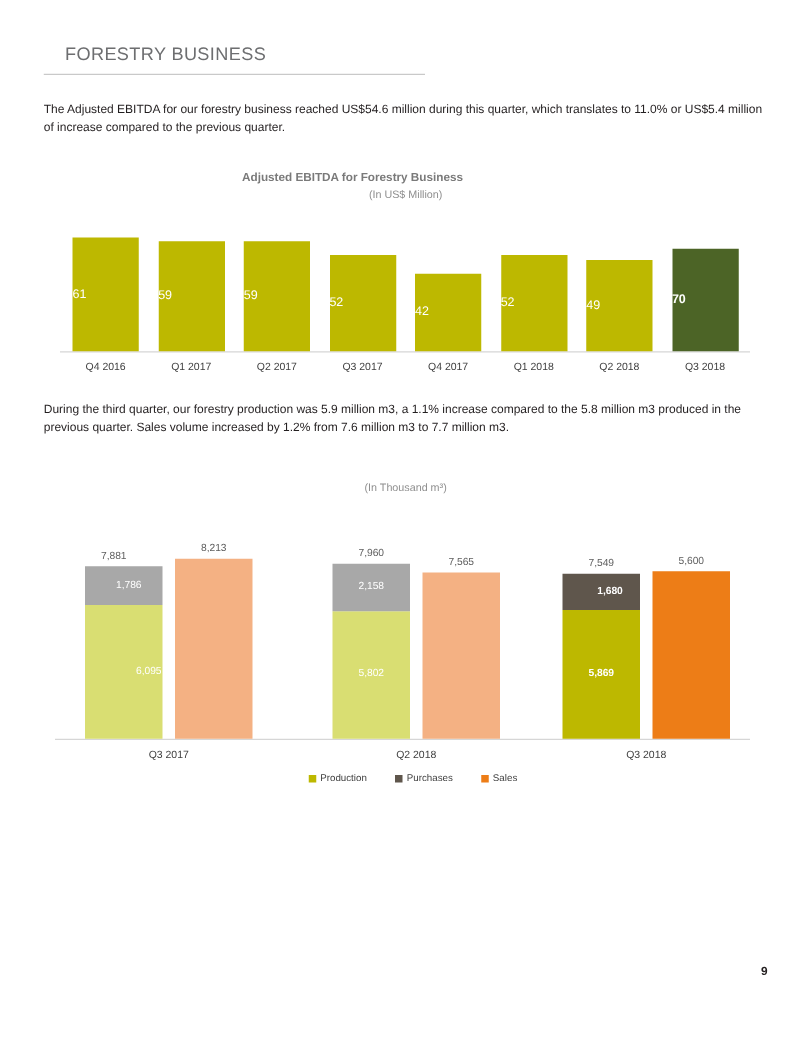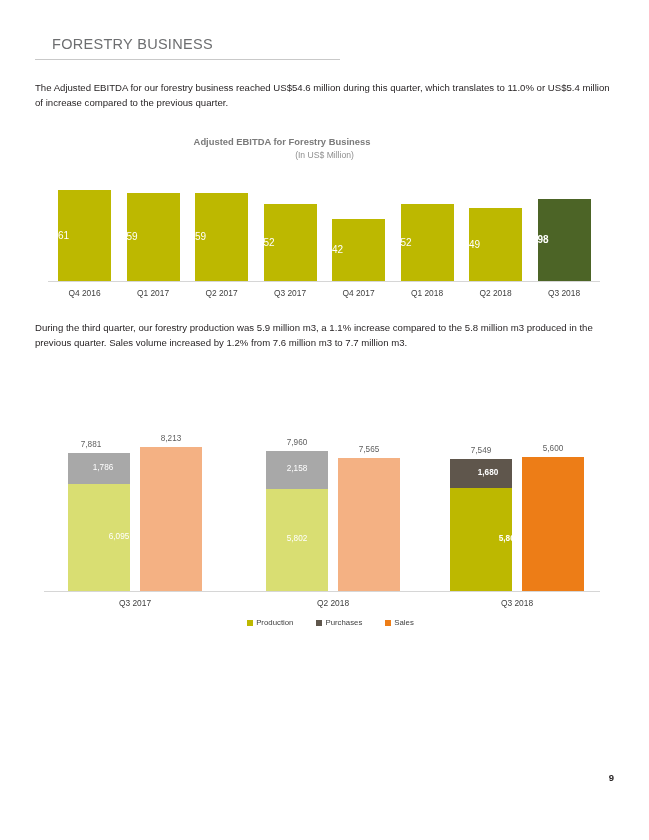--- a/index.html
+++ b/index.html
@@ -194,55 +194,56 @@
         <div class="bar-value" style="left: 195px; width: 53px; top: 61px;">59</div>
         <div class="bar" style="left: 263.5px; top: 34px; width: 53px; height: 77px; background: rgb(189, 184, 0);"></div>
         <div class="bar-value" style="left: 263.5px; width: 53px; top: 66.5px;">52</div>
         <div class="bar" style="left: 332px; top: 49px; width: 53px; height: 62px; background: rgb(189, 184, 0);"></div>
         <div class="bar-value" style="left: 332px; width: 53px; top: 74px;">42</div>
         <div class="bar" style="left: 400.5px; top: 34px; width: 53px; height: 77px; background: rgb(189, 184, 0);"></div>
         <div class="bar-value" style="left: 400.5px; width: 53px; top: 66.5px;">52</div>
         <div class="bar" style="left: 469px; top: 38px; width: 53px; height: 73px; background: rgb(189, 184, 0);"></div>
         <div class="bar-value" style="left: 469px; width: 53px; top: 68.5px;">49</div>
         <div class="bar" style="left: 537.5px; top: 29px; width: 53px; height: 82px; background: rgb(76, 100, 38);"></div>
-        <div class="bar-value" style="left: 537.5px; width: 53px; top: 64px; font-weight: bold;">98</div>
+        <div class="bar-value" style="left: 537.5px; width: 53px; top: 64px; font-weight: bold;">70</div>
       </div>
     <div id="chart1-cats">
         <div class="cat-label" style="left: 52px; width: 65px; top: 118px;">Q4 2016</div>
         <div class="cat-label" style="left: 120.5px; width: 65px; top: 118px;">Q1 2017</div>
         <div class="cat-label" style="left: 189px; width: 65px; top: 118px;">Q2 2017</div>
         <div class="cat-label" style="left: 257.5px; width: 65px; top: 118px;">Q3 2017</div>
         <div class="cat-label" style="left: 326px; width: 65px; top: 118px;">Q4 2017</div>
         <div class="cat-label" style="left: 394.5px; width: 65px; top: 118px;">Q1 2018</div>
         <div class="cat-label" style="left: 463px; width: 65px; top: 118px;">Q2 2018</div>
         <div class="cat-label" style="left: 531.5px; width: 65px; top: 118px;">Q3 2018</div>
       </div>
   </div>
 
   <div class="para" id="para-2">During the third quarter, our forestry production was 5.9 million m3, a 1.1% increase compared to the 5.8 million m3 produced in the previous quarter. Sales volume increased by 1.2% from 7.6 million m3 to 7.7 million m3.</div>
 
+  <div class="chart-sub" id="chart2-sub">(In Thousand m³)</div>
   <div id="chart2">
     <div class="axis-line"></div>
     <div id="chart2-bars">
         <div class="bar" style="left: 68px; top: 79px; width: 62px; height: 107px; background: rgb(217, 222, 114);"></div>
         <div class="seg-value" style="left: 68px; width: 62px; top: 126.5px; padding-left: 20px;">6,095</div>
         <div class="bar" style="left: 68px; top: 48px; width: 62px; height: 31px; background: rgb(168, 168, 168);"></div>
         <div class="seg-value" style="left: 68px; width: 70px; top: 57.5px;">1,786</div>
         <div class="bar-total" style="left: 52px; width: 78px; top: 35px;">7,881</div>
         <div class="bar" style="left: 140px; top: 42px; width: 62px; height: 144px; background: rgb(244, 177, 131);"></div>
         <div class="bar-total" style="left: 132px; width: 78px; top: 29px;">8,213</div>
         <div class="bar" style="left: 266px; top: 84px; width: 62px; height: 102px; background: rgb(217, 222, 114);"></div>
         <div class="seg-value" style="left: 266px; width: 62px; top: 129px;">5,802</div>
         <div class="bar" style="left: 266px; top: 46px; width: 62px; height: 38px; background: rgb(168, 168, 168);"></div>
         <div class="seg-value" style="left: 266px; width: 62px; top: 59px;">2,158</div>
         <div class="bar-total" style="left: 258px; width: 78px; top: 33px;">7,960</div>
         <div class="bar" style="left: 338px; top: 53px; width: 62px; height: 133px; background: rgb(244, 177, 131);"></div>
         <div class="bar-total" style="left: 330px; width: 78px; top: 40px;">7,565</div>
         <div class="bar" style="left: 450px; top: 83px; width: 62px; height: 103px; background: rgb(189, 184, 0);"></div>
-        <div class="seg-value" style="left: 450px; width: 62px; top: 128.5px; font-weight: bold; padding-left: 28px;">5,869</div>
+        <div class="seg-value" style="left: 450px; width: 62px; top: 128.5px; font-weight: bold;">5,869</div>
         <div class="bar" style="left: 450px; top: 54px; width: 62px; height: 29px; background: rgb(95, 86, 76);"></div>
         <div class="seg-value" style="left: 450px; width: 76px; top: 62.5px; font-weight: bold;">1,680</div>
         <div class="bar-total" style="left: 442px; width: 78px; top: 41px;">7,549</div>
         <div class="bar" style="left: 522px; top: 52px; width: 62px; height: 134px; background: rgb(237, 125, 23);"></div>
         <div class="bar-total" style="left: 514px; width: 78px; top: 39px;">5,600</div>
       </div>
     <div id="chart2-cats">
         <div class="cat-label" style="left: 58px; width: 154px; top: 193px;">Q3 2017</div>
         <div class="cat-label" style="left: 256px; width: 154px; top: 193px;">Q2 2018</div>
         <div class="cat-label" style="left: 440px; width: 154px; top: 193px;">Q3 2018</div>

